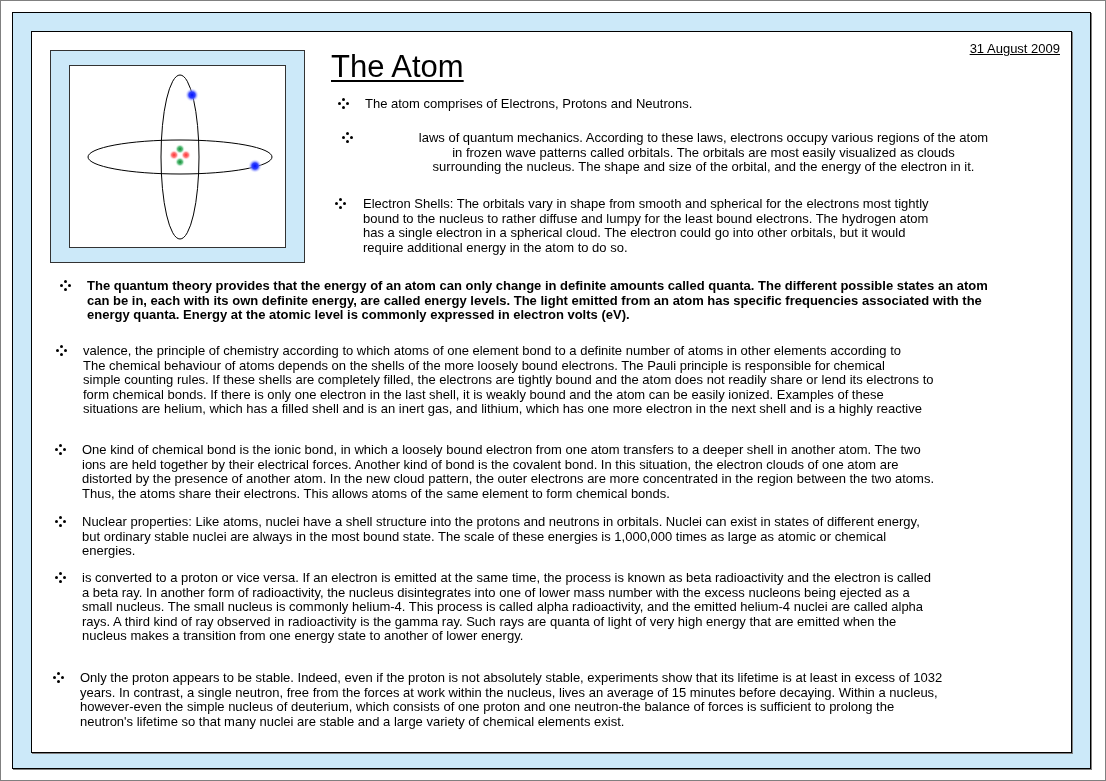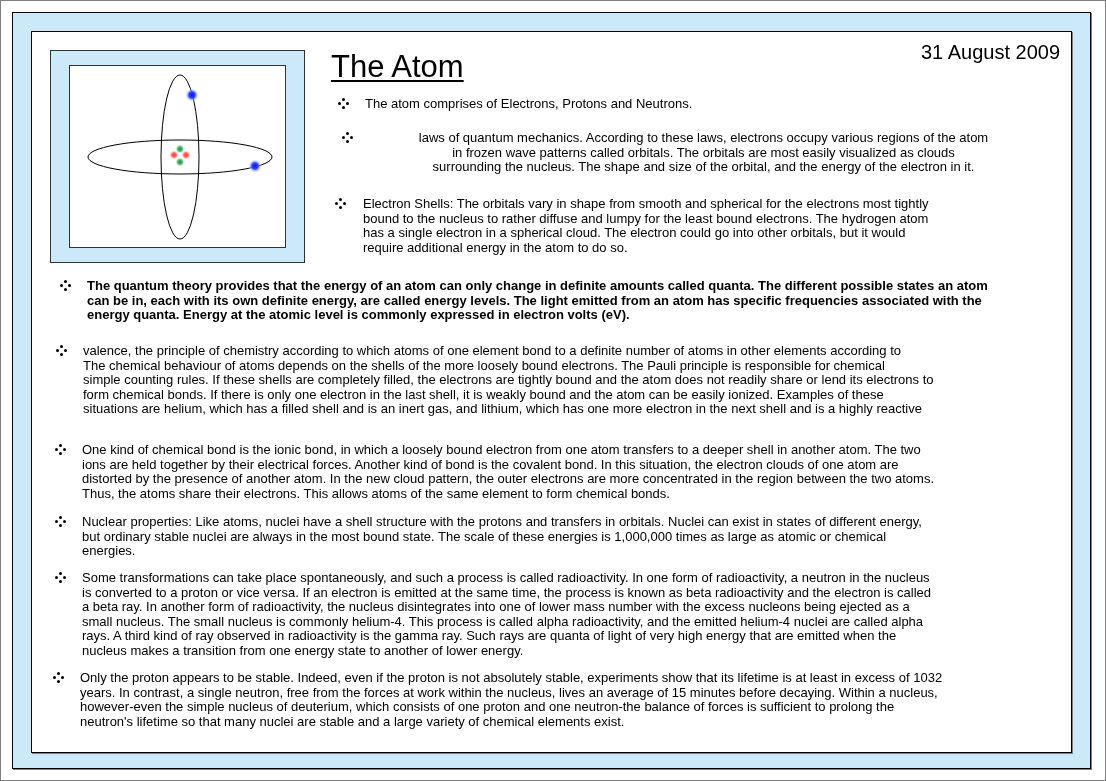--- a/index.html
+++ b/index.html
@@ -24,21 +24,21 @@
   .image-panel {
     position: absolute; left: 50px; top: 50px; width: 253px; height: 211px;
     background: #cce9f9; border: 1px solid #333;
   }
   .image-inner {
     position: absolute; left: 18px; top: 14px; width: 215px; height: 181px;
     background: #fff; border: 1px solid #333;
   }
   .image-inner svg { position: absolute; left: 0; top: 0; }
   .date {
-    position: absolute; right: 46px; top: 41px; font-size: 20px;
+    position: absolute; right: 46px; top: 41px; font-size: 13px; text-decoration: underline;
   }
   .title {
     position: absolute; left: 331px; top: 47px; font-size: 31px;
     text-decoration: underline; text-decoration-thickness: 2px; text-underline-offset: 3px;
     line-height: 40px;
   }
   .bullet {
     position: absolute; font-size: 13px; line-height: 14.5px;
   }
   .bullet .mark {
@@ -133,28 +133,27 @@
 <div class="bullet" style="left:55px; top:443px; width:1000px;">
   <span class="mark"><span class="diamond"><i style="left:4px;top:0"></i><i style="left:0;top:4px"></i><i style="left:8px;top:4px"></i><i style="left:4px;top:8px"></i></span></span>
   <span class="text" style="padding-left:27px">One kind of chemical bond is the ionic bond, in which a loosely bound electron from one atom transfers to a deeper shell in another atom. The two</span>
   <span class="text" style="padding-left:27px">ions are held together by their electrical forces. Another kind of bond is the covalent bond. In this situation, the electron clouds of one atom are</span>
   <span class="text" style="padding-left:27px">distorted by the presence of another atom. In the new cloud pattern, the outer electrons are more concentrated in the region between the two atoms.</span>
   <span class="text" style="padding-left:27px">Thus, the atoms share their electrons. This allows atoms of the same element to form chemical bonds.</span>
 </div>
 
 <div class="bullet" style="left:55px; top:515px; width:1000px;">
   <span class="mark"><span class="diamond"><i style="left:4px;top:0"></i><i style="left:0;top:4px"></i><i style="left:8px;top:4px"></i><i style="left:4px;top:8px"></i></span></span>
-  <span class="text" style="padding-left:27px">Nuclear properties:  Like atoms, nuclei have a shell structure with the protons and transfers in orbitals. Nuclei can exist in states of different energy,</span>
+  <span class="text" style="padding-left:27px">Nuclear properties:  Like atoms, nuclei have a shell structure into the protons and neutrons in orbitals. Nuclei can exist in states of different energy,</span>
   <span class="text" style="padding-left:27px">but ordinary stable nuclei are always in the most bound state. The scale of these energies is 1,000,000 times as large as atomic or chemical</span>
   <span class="text" style="padding-left:27px">energies.</span>
 </div>
 
 <div class="bullet" style="left:55px; top:571px; width:1000px;">
   <span class="mark"><span class="diamond"><i style="left:4px;top:0"></i><i style="left:0;top:4px"></i><i style="left:8px;top:4px"></i><i style="left:4px;top:8px"></i></span></span>
-  <span class="text" style="padding-left:27px">Some transformations can take place spontaneously, and such a process is called radioactivity. In one form of radioactivity, a neutron in the nucleus</span>
   <span class="text" style="padding-left:27px">is converted to a proton or vice versa. If an electron is emitted at the same time, the process is known as beta radioactivity and the electron is called</span>
   <span class="text" style="padding-left:27px">a beta ray. In another form of radioactivity, the nucleus disintegrates into one of lower mass number with the excess nucleons being ejected as a</span>
   <span class="text" style="padding-left:27px">small nucleus. The small nucleus is commonly helium-4. This process is called alpha radioactivity, and the emitted helium-4 nuclei are called alpha</span>
   <span class="text" style="padding-left:27px">rays. A third kind of ray observed in radioactivity is the gamma ray. Such rays are quanta of light of very high energy that are emitted when the</span>
   <span class="text" style="padding-left:27px">nucleus makes a transition from one energy state to another of lower energy.</span>
 </div>
 
 <div class="bullet" style="left:53px; top:671px; width:1000px;">
   <span class="mark"><span class="diamond"><i style="left:4px;top:0"></i><i style="left:0;top:4px"></i><i style="left:8px;top:4px"></i><i style="left:4px;top:8px"></i></span></span>
   <span class="text" style="padding-left:27px">Only the proton appears to be stable. Indeed, even if the proton is not absolutely stable, experiments show that its lifetime is at least in excess of 1032</span>

